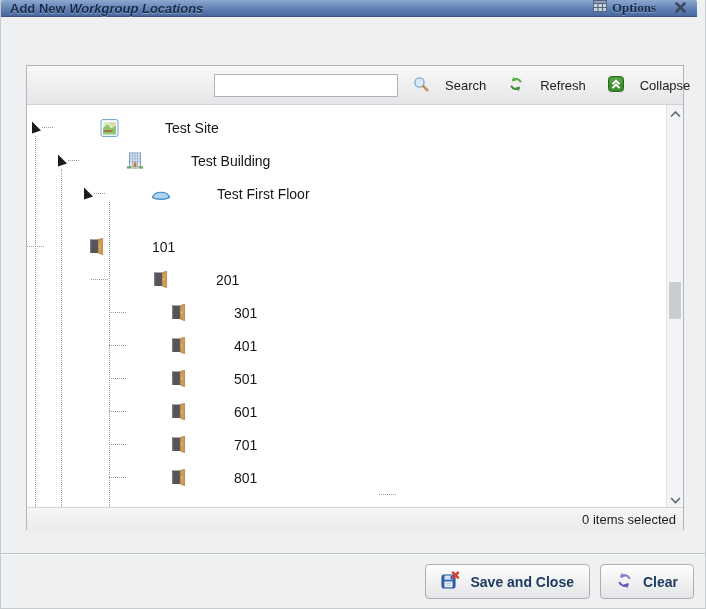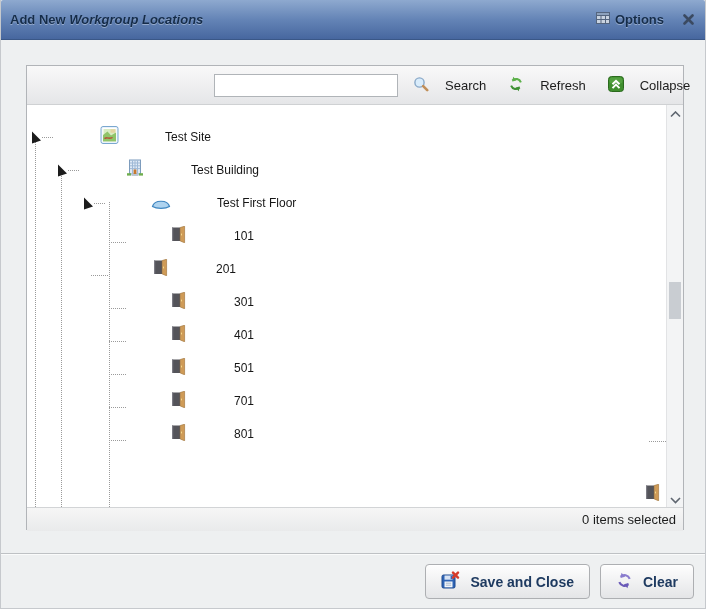--- a/index.html
+++ b/index.html
@@ -6,30 +6,30 @@
   * { box-sizing:border-box; }
   .dialog {
     position:relative; width:706px; height:609px;
     background:#eef0f1;
     font-family:"Liberation Sans", sans-serif;
     overflow:hidden;
     border:1px solid #c6c9cd; border-top:none;
   }
   
   .titlebar {
-    position:absolute; top:0; left:0; right:0; height:40px;
+    position:absolute; top:0; left:0; right:8px; height:17px;
     background:linear-gradient(to bottom,#8ea9cf 0%, #6484b6 50%, #47679f 100%);
     border-bottom:1px solid #3a5787;
     border-radius:2px 2px 0 0;
     display:flex; align-items:center; padding:0 9px;
   }
   .title { color:#152c49; font-weight:bold; font-size:13px;
            text-shadow:0 1px 0 rgba(255,255,255,0.35); }
   .title em { font-style:italic; }
-  .titlebar-right { margin-left:auto; display:flex; align-items:center; gap:16px; }
+  .titlebar-right { margin-left:auto; display:flex; align-items:center; gap:16px;font-family:Liberation Serif, serif; }
   .options-btn { display:flex; align-items:center; gap:5px; cursor:pointer;
                  color:#152c49; font-weight:bold; font-size:13px;
                  text-shadow:0 1px 0 rgba(255,255,255,0.35); }
   .close-btn { display:flex; align-items:center; justify-content:center;
                width:16px; height:16px; cursor:pointer; }
   
   .panel {
     position:absolute; left:25px; top:65px; width:658px; height:465px;
     background:#ffffff; border:1px solid #b1b4b8;
   }
@@ -47,22 +47,22 @@
     display:flex; align-items:center; gap:16px;
     background:transparent; border:none; cursor:pointer;
     font-family:inherit; font-size:13px; color:#1c1c1c; padding:5px 9px;
   }
   .tb-btn:first-of-type { margin-left:6px; }
   .tb-sep { width:1px; height:26px; background:#c9cbce; box-shadow:1px 0 0 #fafafa; margin:0 2px; }
   
   .tree-wrap { position:relative; height:402px; background:#fff; overflow:hidden; }
   .tree { position:absolute; left:0; top:0; right:17px; bottom:0; padding-top:6px; }
   .guide { position:absolute; width:0; border-left:1px dotted #9a9a9a; }
-  .tree-row { height:33px; display:flex; align-items:flex-end;
-              font-size:12px; color:#161616; cursor:default;gap:42px; }
+  .tree-row { height:33px; display:flex; align-items:center;
+              font-size:14px; color:#161616; cursor:default;gap:42px; }
   .expander { width:26px; display:flex; align-items:center; flex:none; }
   .expander::after { content:""; flex:1; height:0; border-top:1px dotted #9a9a9a; margin-right:4px; }
   .elbow { width:17px; height:0; border-top:1px dotted #9a9a9a; flex:none; }
   .node-icon { width:20px; display:flex; justify-content:center; align-items:center;
                flex:none; margin-right:4px; }
   .node-label { white-space:nowrap; }
   
   .scrollbar { position:absolute; top:0; right:0; width:17px; height:100%;
                background:#f3f4f5; border-left:1px solid #e2e3e5;
                display:flex; flex-direction:column; }
@@ -200,21 +200,21 @@
                 <polygon points="1,0.5 10,9.5 1,12.5" fill="#1c1c1c"></polygon>
               </svg>
             </span>
             <span class="node-icon">
               <svg width="20" height="15" viewBox="0 0 20 15">
                 <path d="M1.5,11.5 C3.2,4.5 16.8,4.5 18.5,11.5 C14.5,14 5.5,14 1.5,11.5 Z" fill="#aed3ef" stroke="#3f86c0" stroke-width="1.2"></path>
               </svg>
             </span>
             <span class="node-label">Test First Floor</span>
           </div>
-          <div class="tree-row" style="padding-left: 82px;">
+          <div class="tree-row" style=" margin-top: 20px;">
             <span class="elbow"></span>
             <span class="node-icon">
               <svg width="16" height="17" viewBox="0 0 16 17">
                 <rect x="2" y="1.5" width="8.2" height="13.5" fill="#54545a"></rect>
                 <rect x="2" y="1.5" width="1.2" height="13.5" fill="#7a7a82"></rect>
                 <polygon points="10.2,1.5 14.6,0.2 14.6,16.8 10.2,15" fill="#cf9b57" stroke="#9a6d33" stroke-width="0.6"></polygon>
                 <rect x="11" y="7.6" width="1" height="1.8" fill="#f4d98b"></rect>
               </svg>
             </span>
             <span class="node-label">101</span>
@@ -259,20 +259,32 @@
             <span class="elbow"></span>
             <span class="node-icon">
               <svg width="16" height="17" viewBox="0 0 16 17">
                 <rect x="2" y="1.5" width="8.2" height="13.5" fill="#54545a"></rect>
                 <rect x="2" y="1.5" width="1.2" height="13.5" fill="#7a7a82"></rect>
                 <polygon points="10.2,1.5 14.6,0.2 14.6,16.8 10.2,15" fill="#cf9b57" stroke="#9a6d33" stroke-width="0.6"></polygon>
                 <rect x="11" y="7.6" width="1" height="1.8" fill="#f4d98b"></rect>
               </svg>
             </span>
             <span class="node-label">501</span>
+          </div>
+          <div class="tree-row" style="padding-left: 82px;">
+            <span class="elbow"></span>
+            <span class="node-icon">
+              <svg width="16" height="17" viewBox="0 0 16 17">
+                <rect x="2" y="1.5" width="8.2" height="13.5" fill="#54545a"></rect>
+                <rect x="2" y="1.5" width="1.2" height="13.5" fill="#7a7a82"></rect>
+                <polygon points="10.2,1.5 14.6,0.2 14.6,16.8 10.2,15" fill="#cf9b57" stroke="#9a6d33" stroke-width="0.6"></polygon>
+                <rect x="11" y="7.6" width="1" height="1.8" fill="#f4d98b"></rect>
+              </svg>
+            </span>
+            <span class="node-label">601</span>
           </div>
           <div class="tree-row" style="padding-left: 82px;">
             <span class="elbow"></span>
             <span class="node-icon">
               <svg width="16" height="17" viewBox="0 0 16 17">
                 <rect x="2" y="1.5" width="8.2" height="13.5" fill="#54545a"></rect>
                 <rect x="2" y="1.5" width="1.2" height="13.5" fill="#7a7a82"></rect>
                 <polygon points="10.2,1.5 14.6,0.2 14.6,16.8 10.2,15" fill="#cf9b57" stroke="#9a6d33" stroke-width="0.6"></polygon>
                 <rect x="11" y="7.6" width="1" height="1.8" fill="#f4d98b"></rect>
               </svg>

